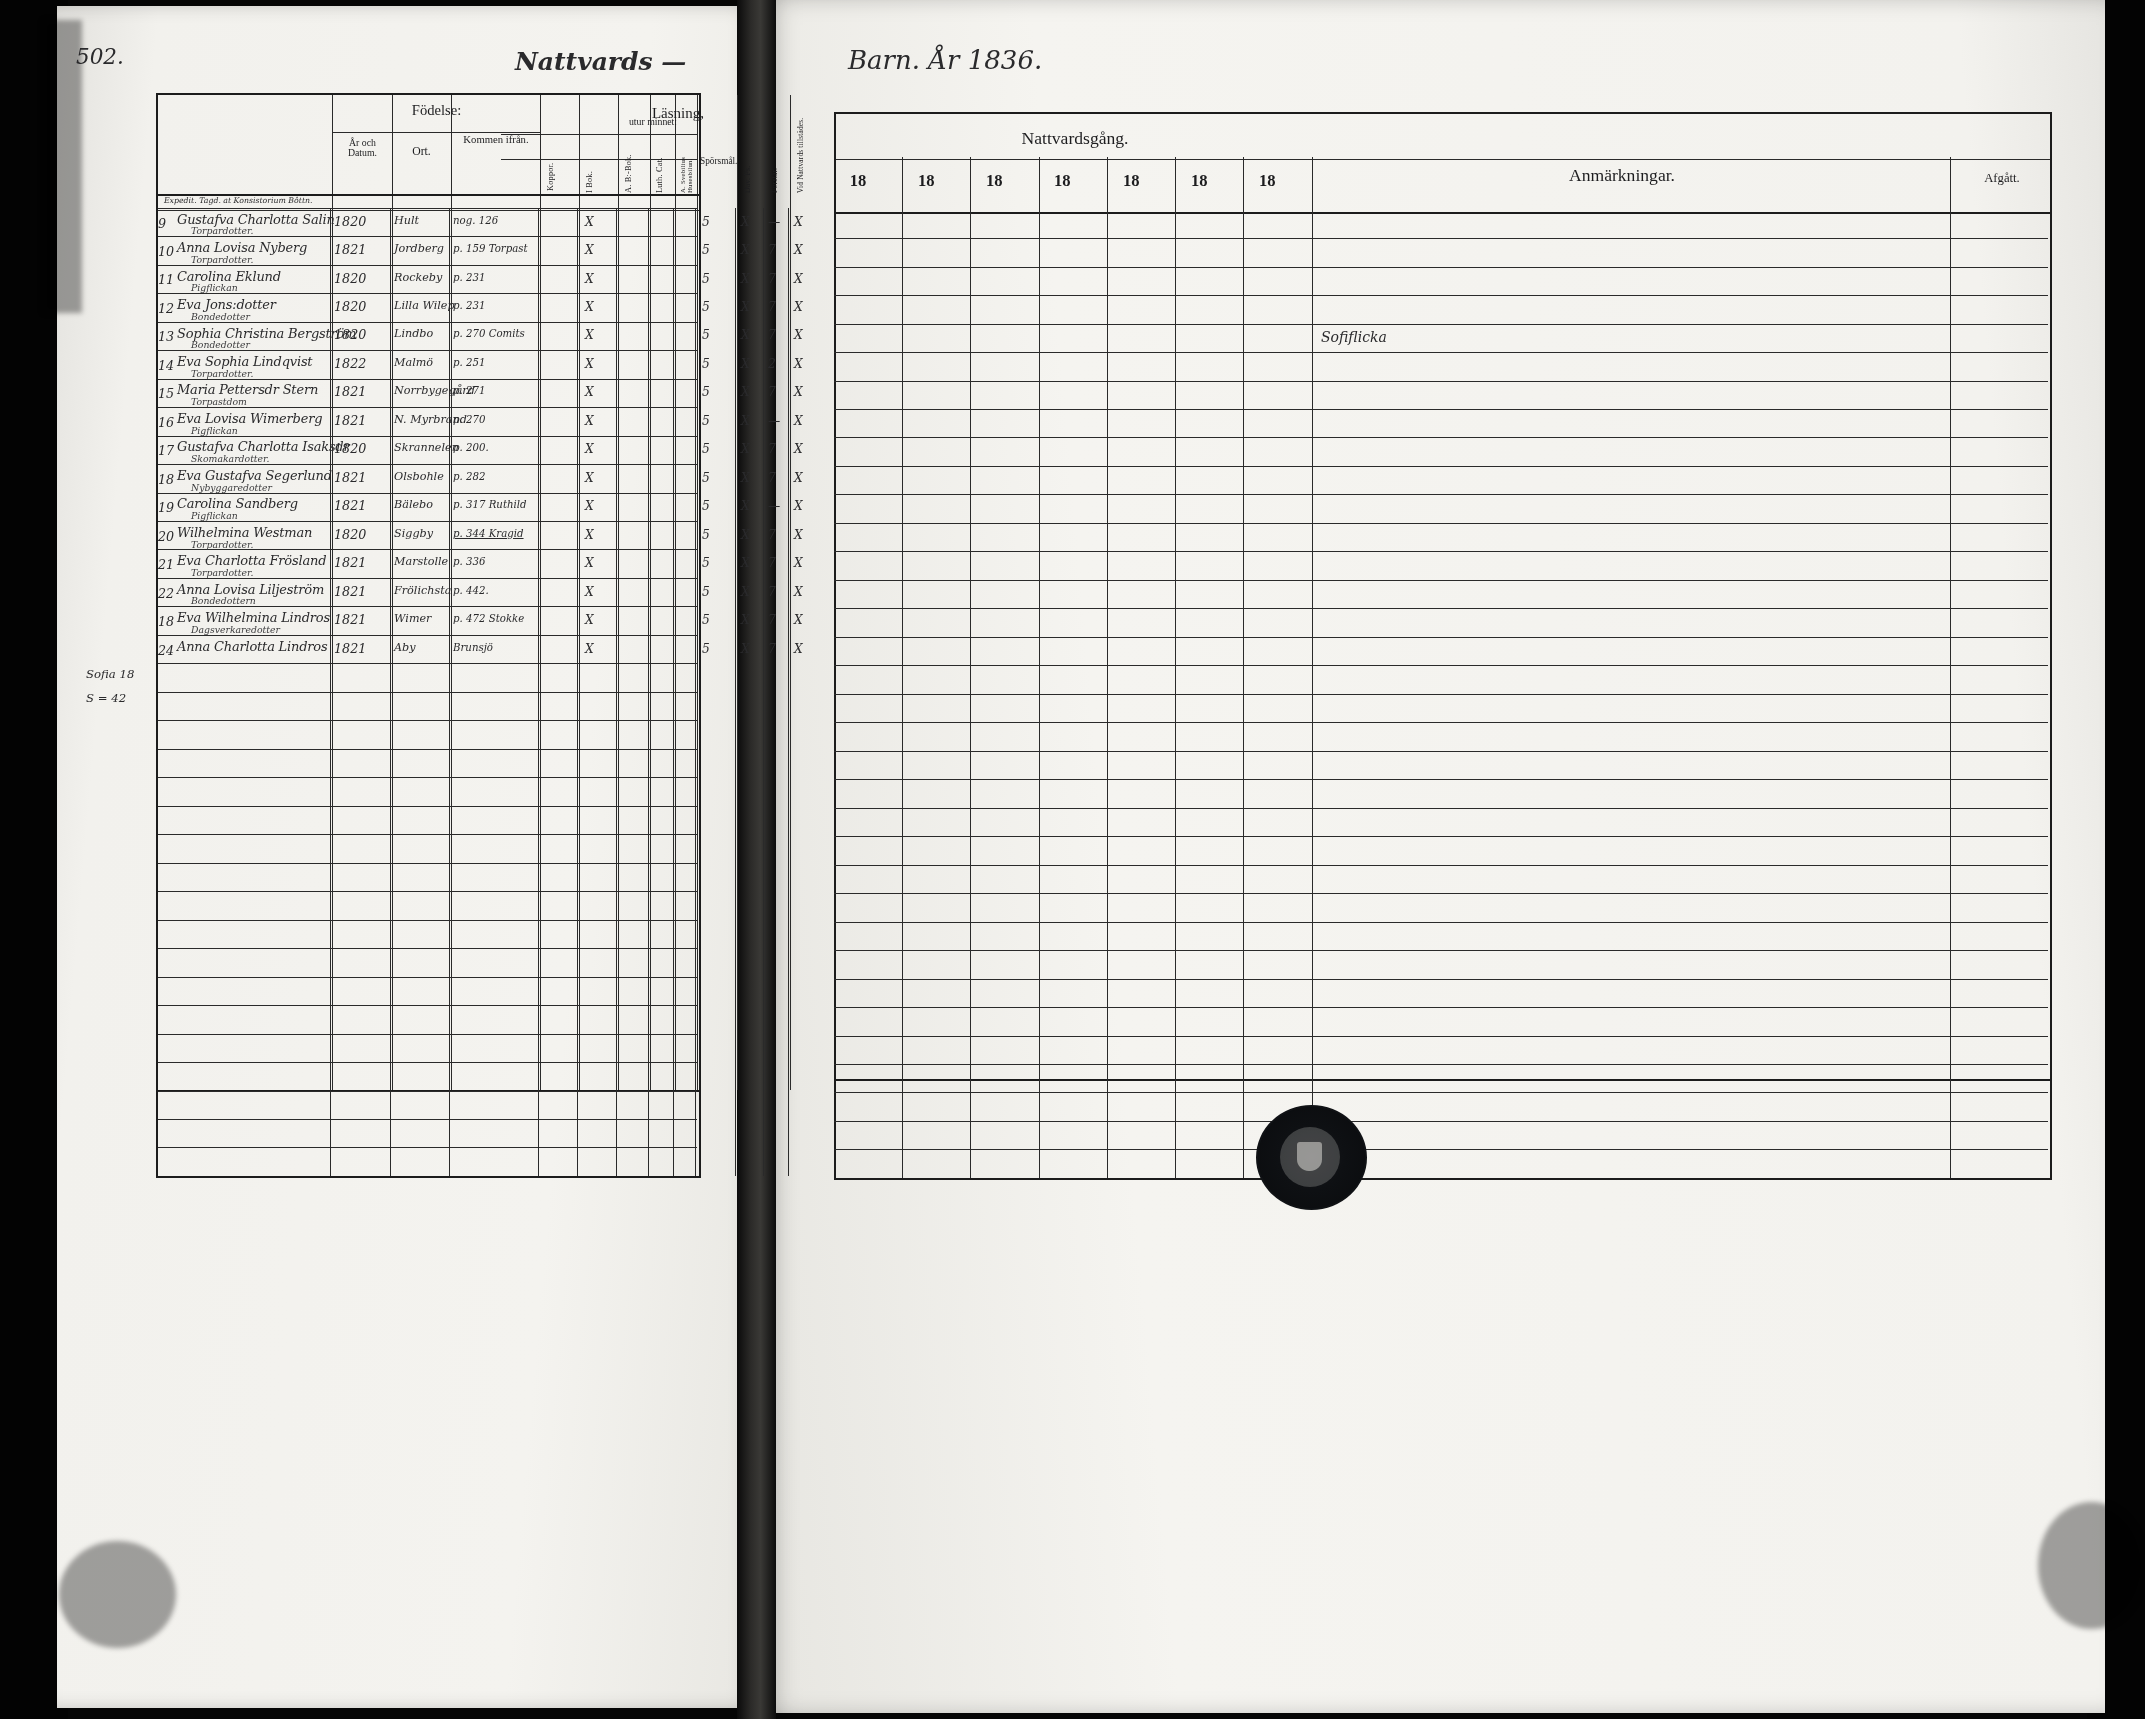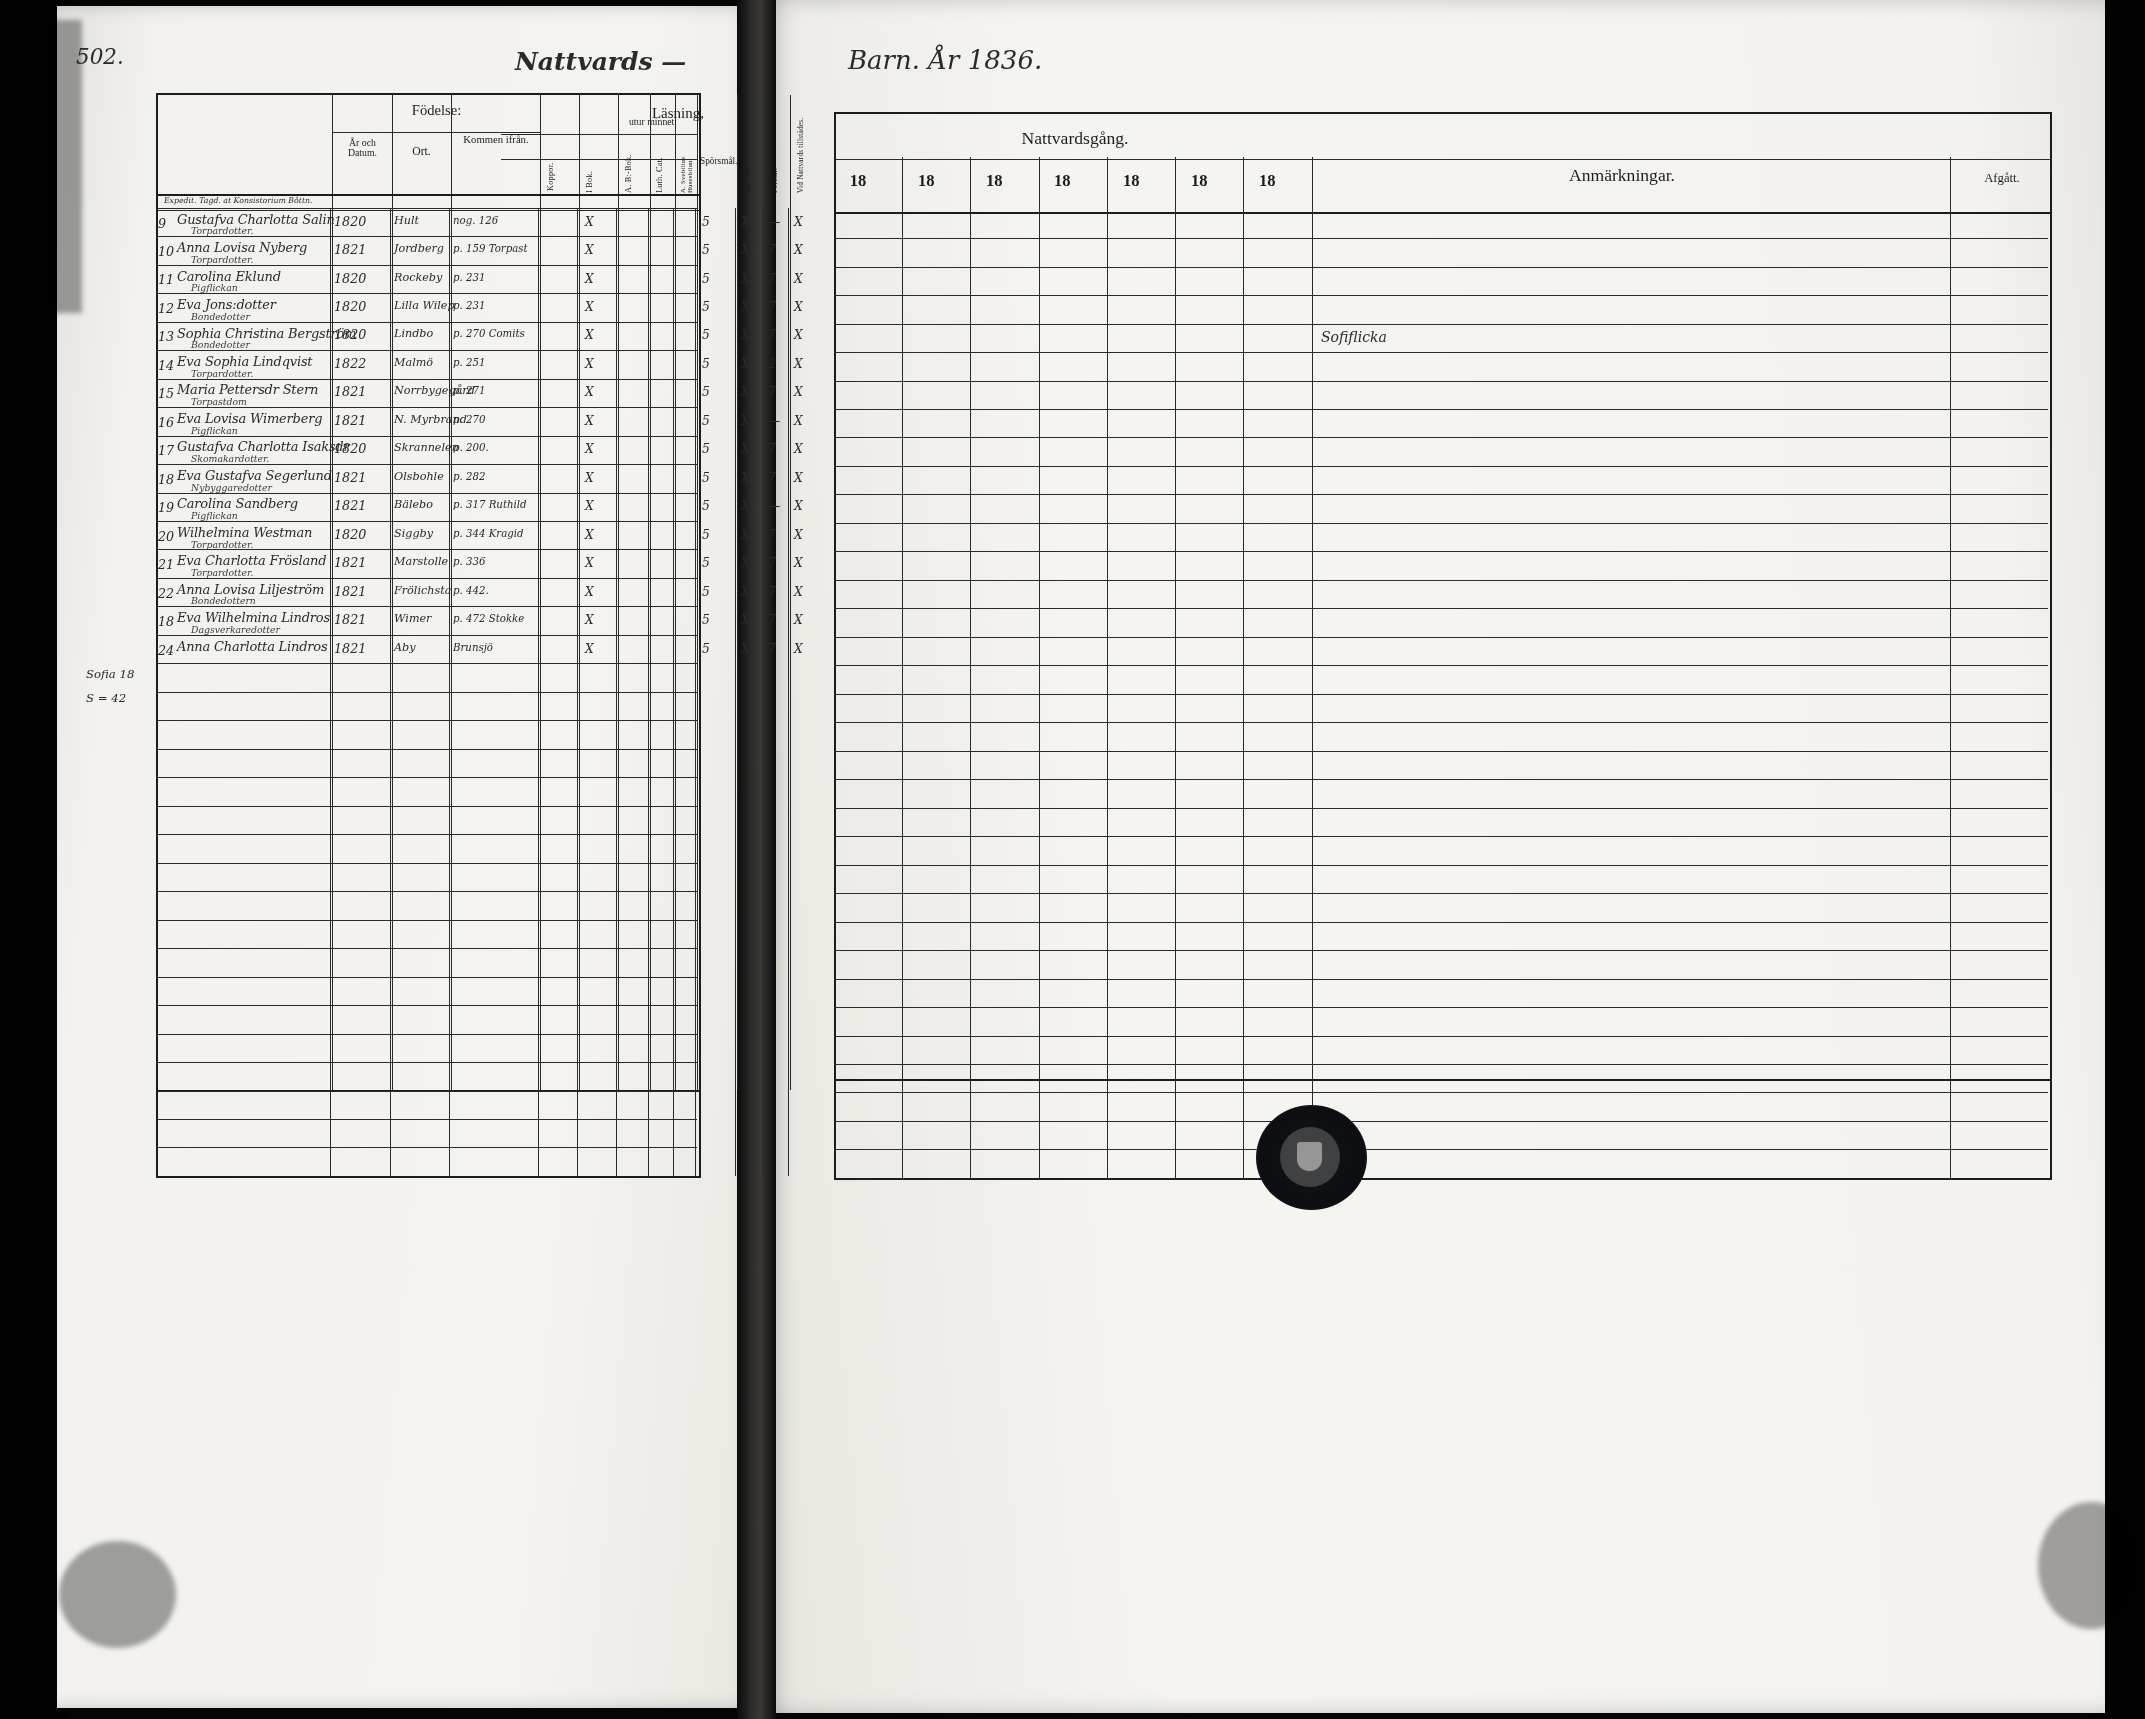--- a/index.html
+++ b/index.html
@@ -280,21 +280,21 @@
       <div class="hand" style="position: absolute; left: 585px; top: 499px; font-size: 12.2px;">X</div>
       <div class="hand" style="position: absolute; left: 702px; top: 499px; font-size: 12.2px;">5</div>
       <div class="hand" style="position: absolute; left: 741px; top: 499px; font-size: 12.2px;">X</div>
       <div class="hand" style="position: absolute; left: 768px; top: 499px; font-size: 12.2px;">—</div>
       <div class="hand" style="position: absolute; left: 794px; top: 499px; font-size: 12.2px;">X</div>
       <div class="hand" style="position: absolute; left: 158px; top: 529px; font-size: 12.7px;">20</div>
       <div class="hand" style="position: absolute; left: 177px; top: 525px; font-size: 13px; white-space: nowrap; letter-spacing: -0.2px;">Wilhelmina Westman</div>
       <div class="hand" style="position: absolute; left: 191px; top: 539px; font-size: 9.3px; color: rgb(58, 58, 60);">Torpardotter.</div>
       <div class="hand" style="position: absolute; left: 334px; top: 527px; font-size: 12.7px;">1820</div>
       <div class="hand" style="position: absolute; left: 394px; top: 527px; font-size: 11.2px; white-space: nowrap;">Siggby</div>
-      <div class="hand" style="position: absolute; left: 453px; top: 528px; font-size: 10.2px; white-space: nowrap;">p. 344 Kragid</div>
+      <div class="hand" style="position: absolute; left: 453px; top: 528px; font-size: 10.2px; white-space: nowrap; text-decoration: underline;">p. 344 Kragid</div>
       <div class="hand" style="position: absolute; left: 585px; top: 528px; font-size: 12.2px;">X</div>
       <div class="hand" style="position: absolute; left: 702px; top: 528px; font-size: 12.2px;">5</div>
       <div class="hand" style="position: absolute; left: 741px; top: 528px; font-size: 12.2px;">X</div>
       <div class="hand" style="position: absolute; left: 768px; top: 528px; font-size: 12.2px;">7</div>
       <div class="hand" style="position: absolute; left: 794px; top: 528px; font-size: 12.2px;">X</div>
       <div class="hand" style="position: absolute; left: 158px; top: 557px; font-size: 12.7px;">21</div>
       <div class="hand" style="position: absolute; left: 177px; top: 553px; font-size: 13px; white-space: nowrap; letter-spacing: -0.2px;">Eva Charlotta Frösland</div>
       <div class="hand" style="position: absolute; left: 191px; top: 567px; font-size: 9.3px; color: rgb(58, 58, 60);">Torpardotter.</div>
       <div class="hand" style="position: absolute; left: 334px; top: 555px; font-size: 12.7px;">1821</div>
       <div class="hand" style="position: absolute; left: 394px; top: 555px; font-size: 11.2px; white-space: nowrap;">Marstolle</div>

